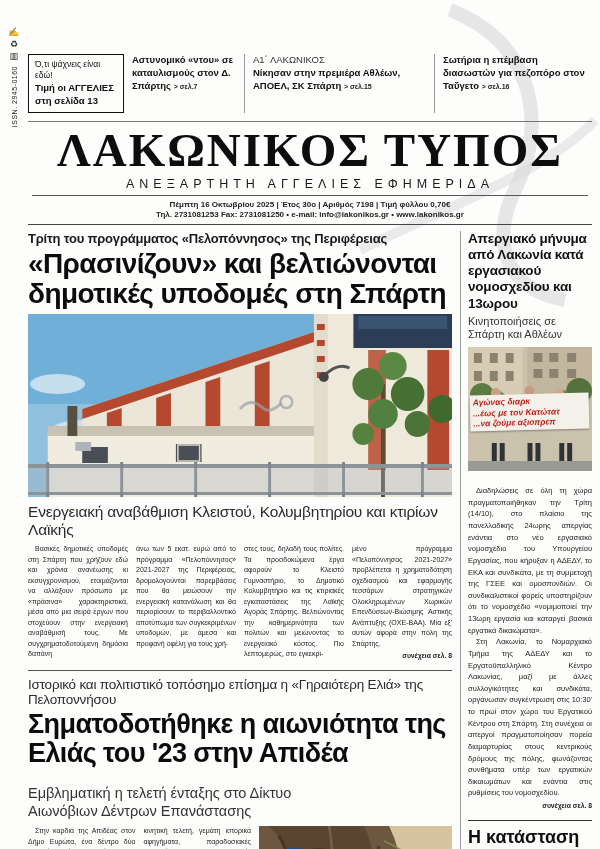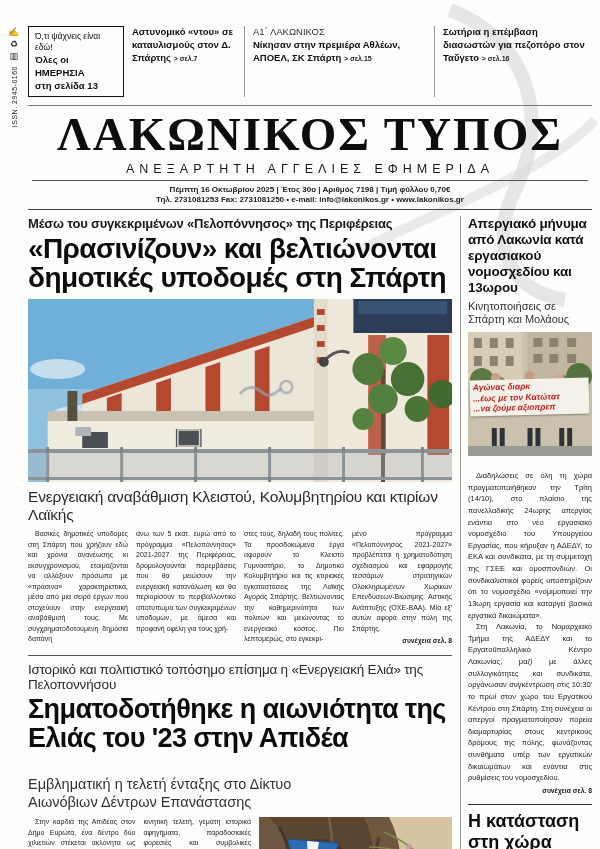--- a/index.html
+++ b/index.html
@@ -12,21 +12,21 @@
 
   
   .issn-strip { position:absolute; left:2px; top:28px; width:24px; height:180px; z-index:2;
     display:flex; flex-direction:column; align-items:center; gap:2px; }
   .issn-strip .mini-icon { font-size:9px; color:#222; line-height:1.1; }
   .issn-text { writing-mode:vertical-rl; transform:rotate(180deg); font-size:7px; letter-spacing:.5px; color:#222; margin-top:2px; }
 
   .content { position:relative; z-index:1; padding:0 8px 0 28px; }
 
   
-  .teasers { display:flex; align-items:stretch; padding:26px 0 8px 0; }
+  .teasers { display:flex; align-items:stretch; padding:26px 0 8px 0;margin-top:28px; }
   .teaser { font-size:9.5px; line-height:1.35; font-weight:bold; color:#111; }
   .teaser-box { border:1.5px solid #111; padding:4px 6px; width:96px; flex:none; margin-right:8px; }
   .teaser-box .l1 { font-weight:normal; font-size:8.5px; }
   .t2 { width:112px; flex:none; padding-right:6px; }
   .t3 { width:190px; flex:none; border-left:1px solid #999; padding-left:8px; }
   .t3 .kick { font-weight:normal; color:#333; }
   .t4 { flex:1; border-left:1px solid #999; padding-left:8px; }
   .pageref { font-size:7px; font-weight:bold; color:#222; white-space:nowrap; }
 
   .rule-a { border:none; border-top:1px solid #777; margin:0; }
@@ -56,21 +56,21 @@
   .bodycols { display:grid; grid-template-columns:repeat(4,1fr); gap:8px; margin-top:5px; }
   .bcol { font-size:7px; line-height:1.5; text-align:justify; color:#1c1c1c; }
   .bcol .indent { text-indent:7px; display:block; }
   .cont { display:block; text-align:right; font-size:6.8px; font-weight:bold; margin-top:2px; }
 
   .article-sep { border:none; border-top:1px solid #555; margin:9px 0 6px 0; }
 
   
   .kicker2 { font-size:13.5px; font-weight:normal; color:#2b2b2b; letter-spacing:-0.2px; }
   .headline2 { font-size:27px; font-weight:bold; line-height:1.07; letter-spacing:-0.6px; color:#0c0c0c; margin-top:3px; width:420px; }
-  .deck { font-size:14.5px; color:#333; line-height:1.25; margin-top:22px; width:330px; }
+  .deck { font-size:14.5px; color:#333; line-height:1.25; margin-top:16px; width:330px; }
   .article2-row { display:grid; grid-template-columns:1fr 1fr 193px; gap:8px; margin-top:6px; }
   .olive-photo { height:152px; }
 
   
   .rc-head { font-size:13.5px; font-weight:bold; line-height:1.2; color:#111; letter-spacing:-0.2px; }
   .rc-sub { font-size:11px; color:#333; line-height:1.2; margin-top:3px; }
   .rc-photo { width:100%; height:124px; margin-top:6px; }
   .banner-overlay { position:absolute; left:2%; top:38%; width:96%; background:#f3f1ea; padding:2px 3px; transform:rotate(-1.5deg); box-shadow:0 1px 2px rgba(0,0,0,.35); }
   .banner-line { font-size:8.5px; font-weight:bold; color:#c0211c; line-height:1.25; white-space:nowrap; overflow:hidden; font-style:italic; }
   .rc-body { margin-top:14px; font-size:7.5px; line-height:1.55; text-align:justify; color:#1c1c1c; }
@@ -97,21 +97,21 @@
     <span class="mini-icon">♻</span>
     <span class="mini-icon">▥</span>
     <span class="issn-text">ISSN. 2945-0160</span>
   </div>
 
   <div class="content">
 
     <header class="teasers">
       <div class="teaser teaser-box">
         <div class="l1">Ό,τι ψάχνεις είναι εδώ!</div>
-        <div>Όλες οι ΗΜΕΡΗΣΙΑ</div>
+        <div>Τιμή οι ΑΓΓΕΛΙΕΣ</div>
         <div>στη σελίδα 13</div>
       </div>
       <div class="teaser t2">
         <span>Αστυνομικό «ντου» σε καταυλισμούς στον Δ. Σπάρτης </span><span class="pageref">&gt; σελ.7</span>
       </div>
       <div class="teaser t3">
         <div class="kick">Α1΄ ΛΑΚΩΝΙΚΟΣ</div>
         <span>Νίκησαν στην πρεμιέρα Αθλέων, ΑΠΟΕΛ, ΣΚ Σπάρτη </span><span class="pageref">&gt; σελ.15</span>
       </div>
       <div class="teaser t4">
@@ -128,21 +128,21 @@
       <div class="dateline">Πέμπτη 16 Οκτωβρίου 2025 | Έτος 30ο | Αριθμός 7198 | Τιμή φύλλου 0,70€</div>
       <div class="contact">Τηλ. 2731081253 Fax: 2731081250 • e-mail: info@lakonikos.gr • www.lakonikos.gr</div>
     </div>
 
     <hr class="rule-c">
 
     <div class="main-grid">
 
       <section class="lead-area">
 
-        <div class="kicker">Μέσω του συγκεκριμένων «Πελοπόννησος» της Περιφέρειας</div>
+        <div class="kicker">Τρίτη του προγράμματος «Πελοπόννησος» της Περιφέρειας</div>
         <h1 class="headline1">«Πρασινίζουν» και βελτιώνονται δημοτικές υποδομές στη Σπάρτη</h1>
 
         <div class="photo lead-photo">
           <svg viewBox="0 0 430 183" preserveAspectRatio="none">
             <rect width="430" height="183" fill="#8fc0dd"></rect>
             <rect y="0" width="430" height="90" fill="#6fafd8"></rect>
             <ellipse cx="30" cy="70" rx="28" ry="10" fill="#dbeaf3" opacity=".8"></ellipse>
             <ellipse cx="55" cy="115" rx="30" ry="9" fill="#e6f0f6" opacity=".7"></ellipse>
 
             <polygon points="290,0 430,0 430,183 290,183" fill="#efe9dc"></polygon>
@@ -211,21 +211,21 @@
           <div class="bcol"><span>άνω των 5 εκατ. ευρώ από το πρόγραμμα «Πελοπόννησος» 2021-2027 της Περιφέρειας, δρομολογούνται παρεμβάσεις που θα μειώσουν την ενεργειακή κατανάλωση και θα περιορίσουν το περιβαλλοντικό αποτύπωμα των συγκεκριμένων υποδομών, με άμεσα και προφανή οφέλη για τους χρή-</span></div>
           <div class="bcol"><span>στες τους, δηλαδή τους πολίτες. Τα προσδοκώμενα έργα αφορούν το Κλειστό Γυμναστήριο, το Δημοτικό Κολυμβητήριο και τις κτιριακές εγκαταστάσεις της Λαϊκής Αγοράς Σπάρτης. Βελτιώνοντας την καθημερινότητα των πολιτών και μειώνοντας το ενεργειακό κόστος. Πιο λεπτομερώς, στο εγκεκρι-</span></div>
           <div class="bcol">
             <span>μένο πρόγραμμα «Πελοπόννησος 2021-2027» προβλέπεται η χρηματοδότηση σχεδιασμού και εφαρμογής τεσσάρων στρατηγικών Ολοκληρωμένων Χωρικών Επενδύσεων-Βιώσιμης Αστικής Ανάπτυξης (ΟΧΕ-ΒΑΑ). Μία εξ' αυτών αφορά στην πόλη της Σπάρτης.</span>
             <span class="cont">συνέχεια σελ. 8</span>
           </div>
         </div>
 
         <hr class="article-sep">
 
-        <div class="kicker2">Ιστορικό και πολιτιστικό τοπόσημο επίσημα η «Ενεργειακή Ελιά» της Πελοποννήσου</div>
+        <div class="kicker2">Ιστορικό και πολιτιστικό τοπόσημο επίσημα η «Γηραιότερη Ελιά» της Πελοποννήσου</div>
         <h2 class="headline2">Σηματοδοτήθηκε η αιωνιότητα της Ελιάς του '23 στην Απιδέα</h2>
         <div class="deck">Εμβληματική η τελετή ένταξης στο Δίκτυο Αιωνόβιων Δέντρων Επανάστασης</div>
 
         <div class="article2-row">
           <div class="bcol">
               <span class="indent">Στην καρδιά της Απιδέας στον Δήμο Ευρώτα, ένα δέντρο δύο χιλιετιών στέκεται ακλόνητα ως μάρτυρας της Ιστορίας και σύμβολο της ελληνικής ψυχής. Η «Γηραιότερη Ελιά» της Πελοποννήσου απέκτησε επίσημα το επετειακό σήμα του Δικτύου Αιωνόβιων Δέντρων Ελληνικής Επανάστασης, τιμώντας ταυτόχρονα τη μνήμη των αγώνων, τη σοφία, την ελευθερία και τη μακροζωία της περιοχής. Μια συγ-</span>
             </div>
           <div class="bcol">
             <span>κινητική τελετή, γεμάτη ιστορικά αφηγήματα, παραδοσιακές φορεσιές και συμβολικές χειρονομίες, μετέτρεψε την υπεραιωνόβια ελιά σε ζωντανό σύμβολο πολιτισμού και εθνικής κληρονομιάς. Σε μια λαμπρή εκδήλωση, που έλαβε χώρα την Κυριακή 12 Οκτωβρίου στον παραδοσιακό οικισμό της Απιδέας, έγιναν τα αποκαλυπτήρια του σήματος για την τυπική ένταξη της Ελιάς στο Δίκτυο.</span>
             
@@ -288,21 +288,21 @@
           </div>
         </div>
 
       </section>
 
       <div class="vdivider"></div>
 
       <aside class="right-col">
 
         <div class="rc-head">Απεργιακό μήνυμα από Λακωνία κατά εργασιακού νομοσχεδίου και 13ωρου</div>
-        <div class="rc-sub">Κινητοποιήσεις σε Σπάρτη και Μολάους</div>
+        <div class="rc-sub">Κινητοποιήσεις σε Σπάρτη και Αθλέων</div>
 
         <div class="photo rc-photo">
           <svg viewBox="0 0 125 124" preserveAspectRatio="none">
             <rect width="125" height="124" fill="#cbc2ae"></rect>
             <rect x="0" y="0" width="55" height="55" fill="#d8cdb4"></rect>
             <rect x="60" y="0" width="65" height="50" fill="#c2b79e"></rect>
             <g fill="#8b8270">
               <rect x="6" y="6" width="8" height="10"></rect>
                 <rect x="22" y="6" width="8" height="10"></rect>
                 <rect x="38" y="6" width="8" height="10"></rect>

